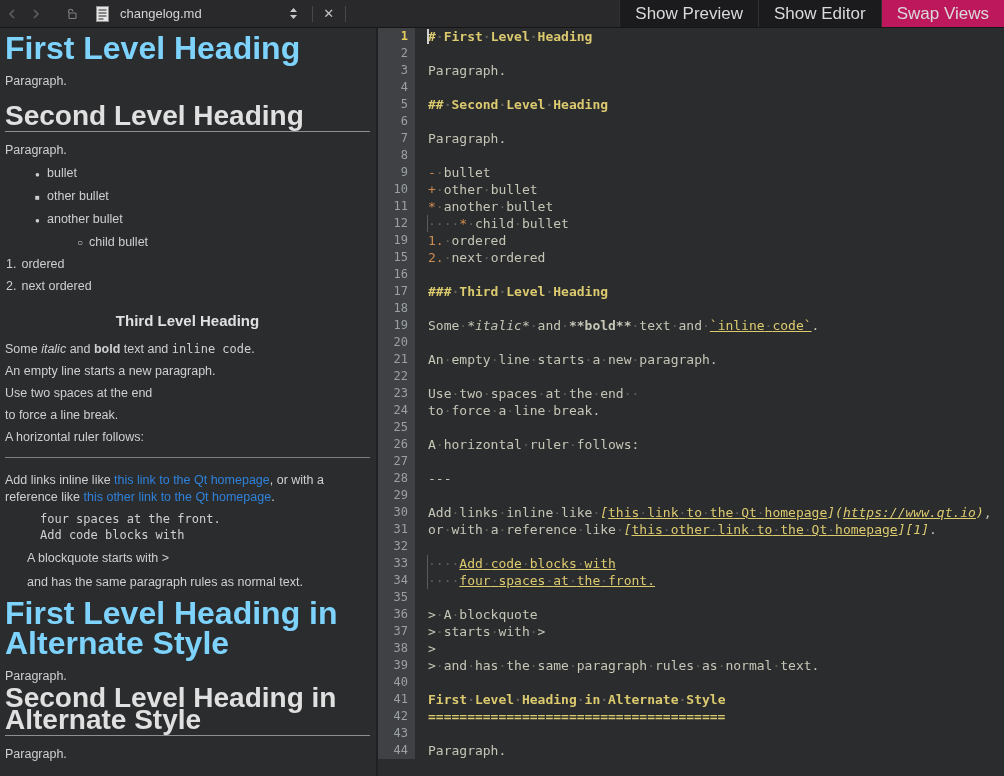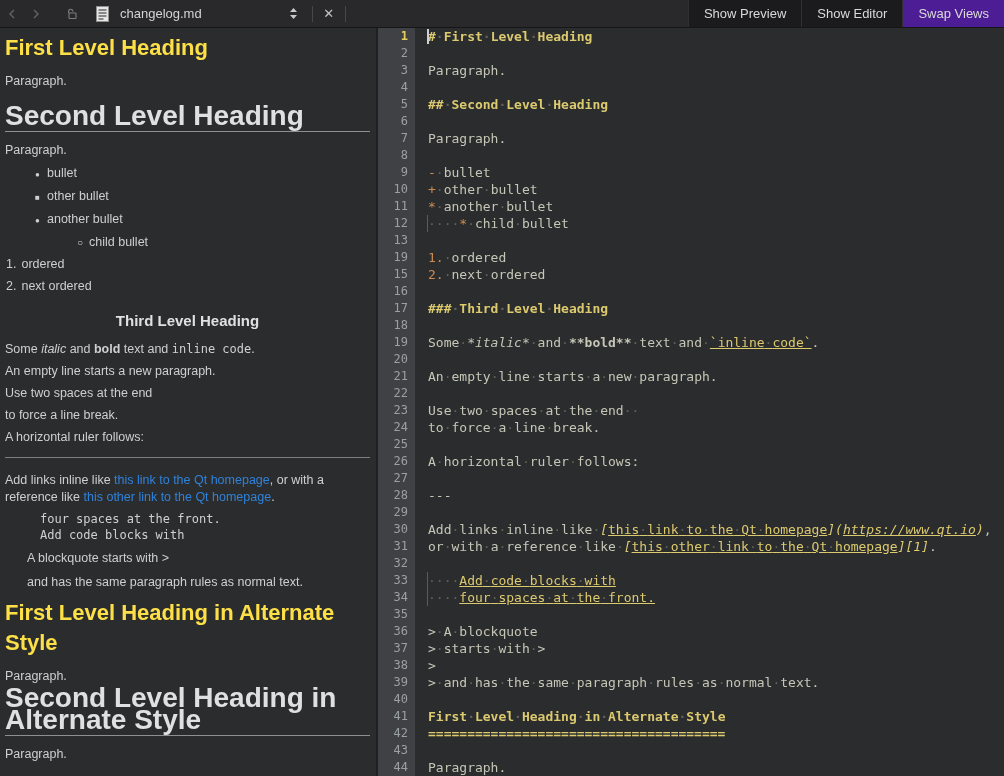--- a/index.html
+++ b/index.html
@@ -16,33 +16,33 @@
   }
   .tb-left{display:flex;align-items:center;height:100%;}
   .tb-ico{display:flex;align-items:center;justify-content:center;width:24px;height:100%;}
   .tb-ico svg{display:block;}
   .filename{color:#d4d4d4;font-size:13px;margin-left:6px;}
   .updown{margin-left:80px;}
   .vsep{width:1px;height:16px;background:#47484a;margin:0 6px;}
   .close-x{color:#c3c3c3;font-size:13px;width:20px;text-align:center;cursor:default;}
   .tb-right{margin-left:auto;display:flex;align-items:stretch;height:100%;}
   .tb-btn{
-    display:flex;align-items:center;padding:8px 15px;font-size:13px;color:#dadada;
+    display:flex;align-items:center;padding:8px 15px;font-size:17px;color:#dadada;
     background:#1b1b1d;border-left:1px solid #303032;white-space:nowrap;
   }
-  .tb-btn.lighter{background:#4c1d95;}
+  .tb-btn.lighter{background:#be185d;}
   
   .main{display:flex;height:748px;}
   .splitter{width:2px;background:#1f2022;}
   
   .preview{
     width:376px;box-sizing:border-box;padding:2px 6px 0 5px;overflow:hidden;
     color:#cfcfcf;font-size:12.5px;background:#2b2c2e;flex:none;
   }
-  .preview h1{font-size:22px;line-height:30px;font-weight:700;color:#fde047;margin:3px 0 0 0;}
+  .preview h1{font-size:32px;line-height:30px;font-weight:700;color:#7dd3fc;margin:3px 0 0 0;}
   .preview h1.alt{margin-top:8px;}
   .preview h2{font-size:28px;line-height:22px;font-weight:700;color:#e0e0e0;
     margin:16px 0 0 0;padding-bottom:4px;border-bottom:1px solid #8f8f8f;}
   .preview h2.alt{margin-top:3px;}
   .preview h3{font-size:15px;line-height:18px;font-weight:700;color:#e0e0e0;margin:18px 0 0 0;text-align:center;}
   .preview p{margin:11px 0 0 0;line-height:15px;}
   .preview p.rhythm{margin-top:7px;}
   .preview .mixedp{margin-top:12px;}
   .preview ul{list-style:none;margin:8px 0 0 0;padding:0;}
   .preview ul li{display:flex;align-items:baseline;line-height:15px;margin-bottom:7px;padding-left:30px;}
@@ -229,24 +229,20 @@
         </div>
         <div class="ed-row">
           <div class="gut">11</div>
           <div class="code"><span class="sg-m">*</span><span class="sg-t"><span class="ws">·</span>another<span class="ws">·</span>bullet</span></div>
         </div>
         <div class="ed-row">
           <div class="gut">12</div>
           <div class="code guide"><span class="sg-t"><span class="ws">····</span></span><span class="sg-m">*</span><span class="sg-t"><span class="ws">·</span>child<span class="ws">·</span>bullet</span></div>
         </div>
         <div class="ed-row">
-          <div class="gut">13</div>
-          <div class="code"></div>
-        </div>
-        <div class="ed-row">
           <div class="gut">19</div>
           <div class="code"><span class="sg-m">1.</span><span class="sg-t"><span class="ws">·</span>ordered</span></div>
         </div>
         <div class="ed-row">
           <div class="gut">15</div>
           <div class="code"><span class="sg-m">2.</span><span class="sg-t"><span class="ws">·</span>next<span class="ws">·</span>ordered</span></div>
         </div>
         <div class="ed-row">
           <div class="gut">16</div>
           <div class="code"></div>

